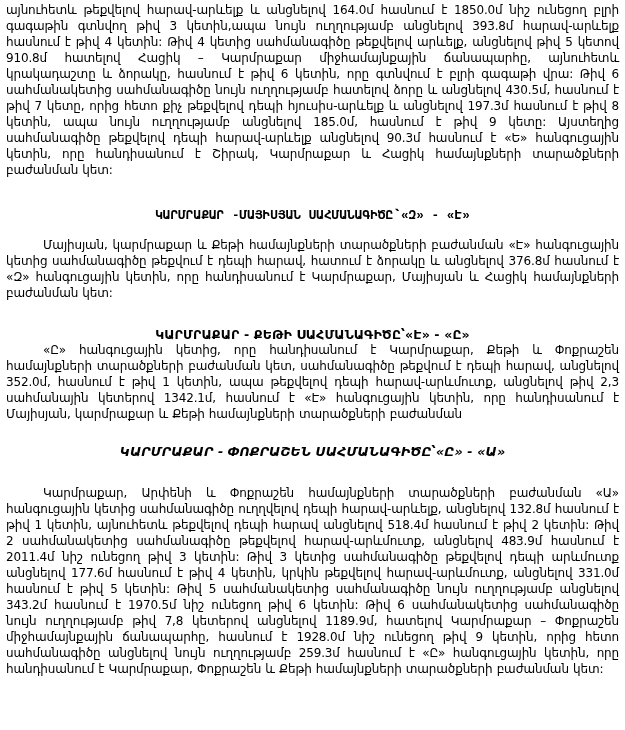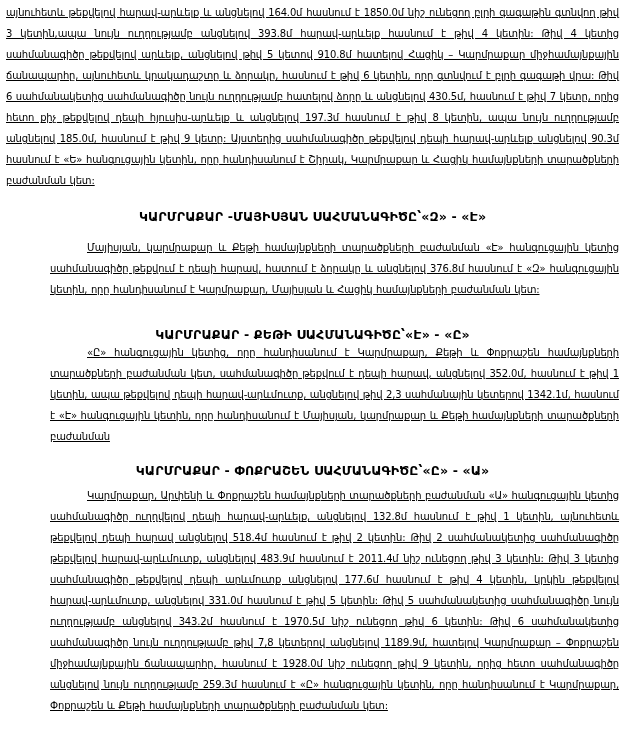--- a/index.html
+++ b/index.html
@@ -16,45 +16,43 @@
       color: #000000;
     }
     .page {
       position: absolute;
       left: 6px;
       top: 0;
       width: 613px;
     }
     .para {
       margin: 0;
-      font-size: 10px;
-      line-height: 21px;
+      font-size: 12px;
+      line-height: 16px;
       text-align: justify;
       text-align-last: left;
       letter-spacing: -0.15px;
       word-spacing: 0.5px;
-      text-decoration: underline;
     }
     .para.indent {
       text-indent: 37px;
-      margin-left: 44px;
     }
     .heading {
       margin: 0;
       text-align: center;
       font-size: 12.6px;
       line-height: 17px;
       letter-spacing: 0.1px;
     }
     #p1 { position: absolute; top: 2px; }
-    #h1 { position: absolute; top: 208px; width: 613px; }
+    #h1 { position: absolute; top: 208px; width: 613px; font-family: Liberation Mono, monospace; }
     #p2 { position: absolute; top: 237px; }
     #h2 { position: absolute; top: 326px; width: 613px; }
     #p3 { position: absolute; top: 342px; }
-    #h3 { position: absolute; top: 462px; width: 613px; }
+    #h3 { position: absolute; top: 443px; width: 613px; font-style: italic; }
     #p4 { position: absolute; top: 485px; }
   </style>
 </head>
 <body>
 
 <div class="page">
 
   <p id="p1" class="para">այնուհետև թեքվելով հարավ-արևելք և անցնելով 164.0մ հասնում է 1850.0մ նիշ ունեցող բլրի գագաթին գտնվող թիվ 3 կետին,ապա նույն ուղղությամբ անցնելով 393.8մ հարավ-արևելք հասնում է թիվ 4 կետին: Թիվ 4 կետից սահմանագիծը թեքվելով արևելք, անցնելով թիվ 5 կետով 910.8մ հատելով Հացիկ – Կարմրաքար միջհամայնքային ճանապարհը, այնուհետև կրակադաշտը և ձորակը, հասնում է թիվ 6 կետին, որը գտնվում է բլրի գագաթի վրա: Թիվ 6 սահմանակետից սահմանագիծը նույն ուղղությամբ հատելով ձորը և անցնելով 430.5մ, հասնում է թիվ 7 կետը, որից հետո քիչ թեքվելով դեպի հյուսիս-արևելք և անցնելով 197.3մ հասնում է թիվ 8 կետին, ապա նույն ուղղությամբ անցնելով 185.0մ, հասնում է թիվ 9 կետը: Այստեղից սահմանագիծը թեքվելով դեպի հարավ-արևելք անցնելով 90.3մ հասնում է «Ե» հանգուցային կետին, որը հանդիսանում է Շիրակ, Կարմրաքար և Հացիկ համայնքների տարածքների բաժանման կետ:</p>
 
   <h3 id="h1" class="heading">ԿԱՐՄՐԱՔԱՐ -ՄԱՅԻՍՅԱՆ ՍԱՀՄԱՆԱԳԻԾԸ՝«Զ» - «Է»</h3>

